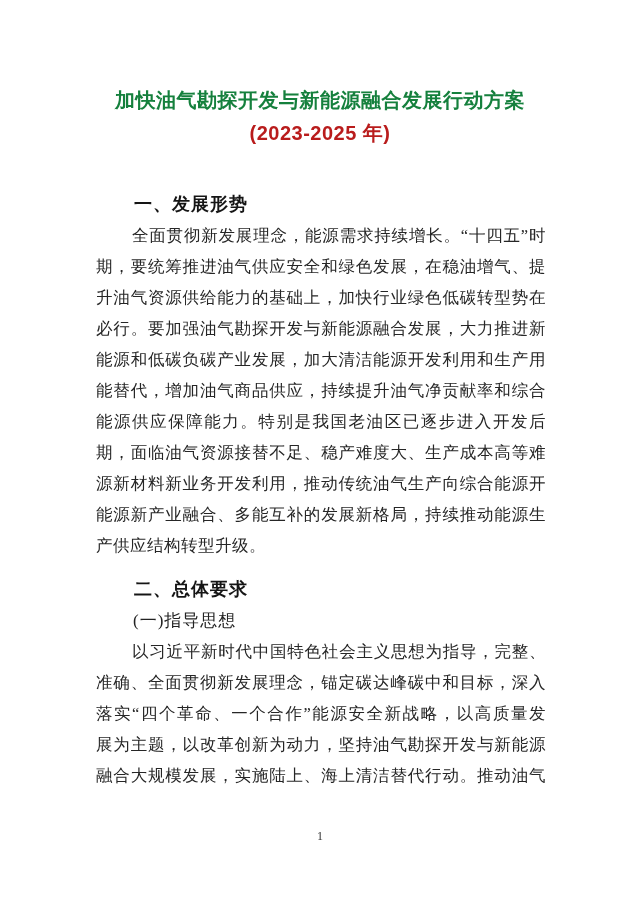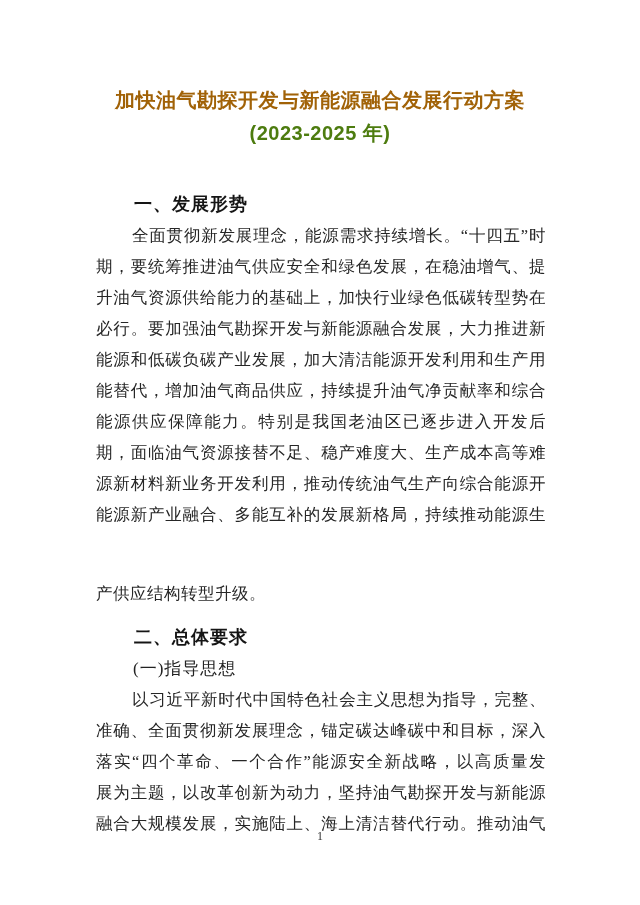--- a/index.html
+++ b/index.html
@@ -21,29 +21,29 @@
     top: 84px;
     left: 0;
     width: 640px;
     text-align: center;
   }
   .doc-title {
     font-family: "Liberation Sans", sans-serif;
     font-weight: 700;
     font-size: 20px;
     line-height: 33px;
-    color: #a16207;
+    color: #15803d;
     letter-spacing: 0.5px;
   }
   .doc-subtitle {
     font-family: "Liberation Sans", sans-serif;
     font-weight: 700;
     font-size: 20px;
     line-height: 33px;
-    color: #4d7c0f;
+    color: #b91c1c;
     letter-spacing: 0.5px;
   }
   .content {
     position: absolute;
     left: 96px;
     top: 176px;
     width: 450px;
   }
   .bline {
     height: 31px;
@@ -51,21 +51,21 @@
     font-size: 16.5px;
     letter-spacing: 0.5px;
     text-align: justify;
     text-align-last: justify;
     text-justify: inter-character;
     white-space: nowrap;
     overflow: hidden;
     color: #262626;
   }
   .bline.indent { padding-left: 36px; }
-  .bline.parend { text-align-last: left; margin-top: 48px; }
+  .bline.parend { text-align-last: left; }
   .bline.h1 {
     font-family: "Liberation Sans", sans-serif;
     font-weight: 700;
     font-size: 18px;
     letter-spacing: 1px;
     padding-left: 38px;
     text-align: left;
     text-align-last: left;
     color: #151515;
     margin-top: 13px;

